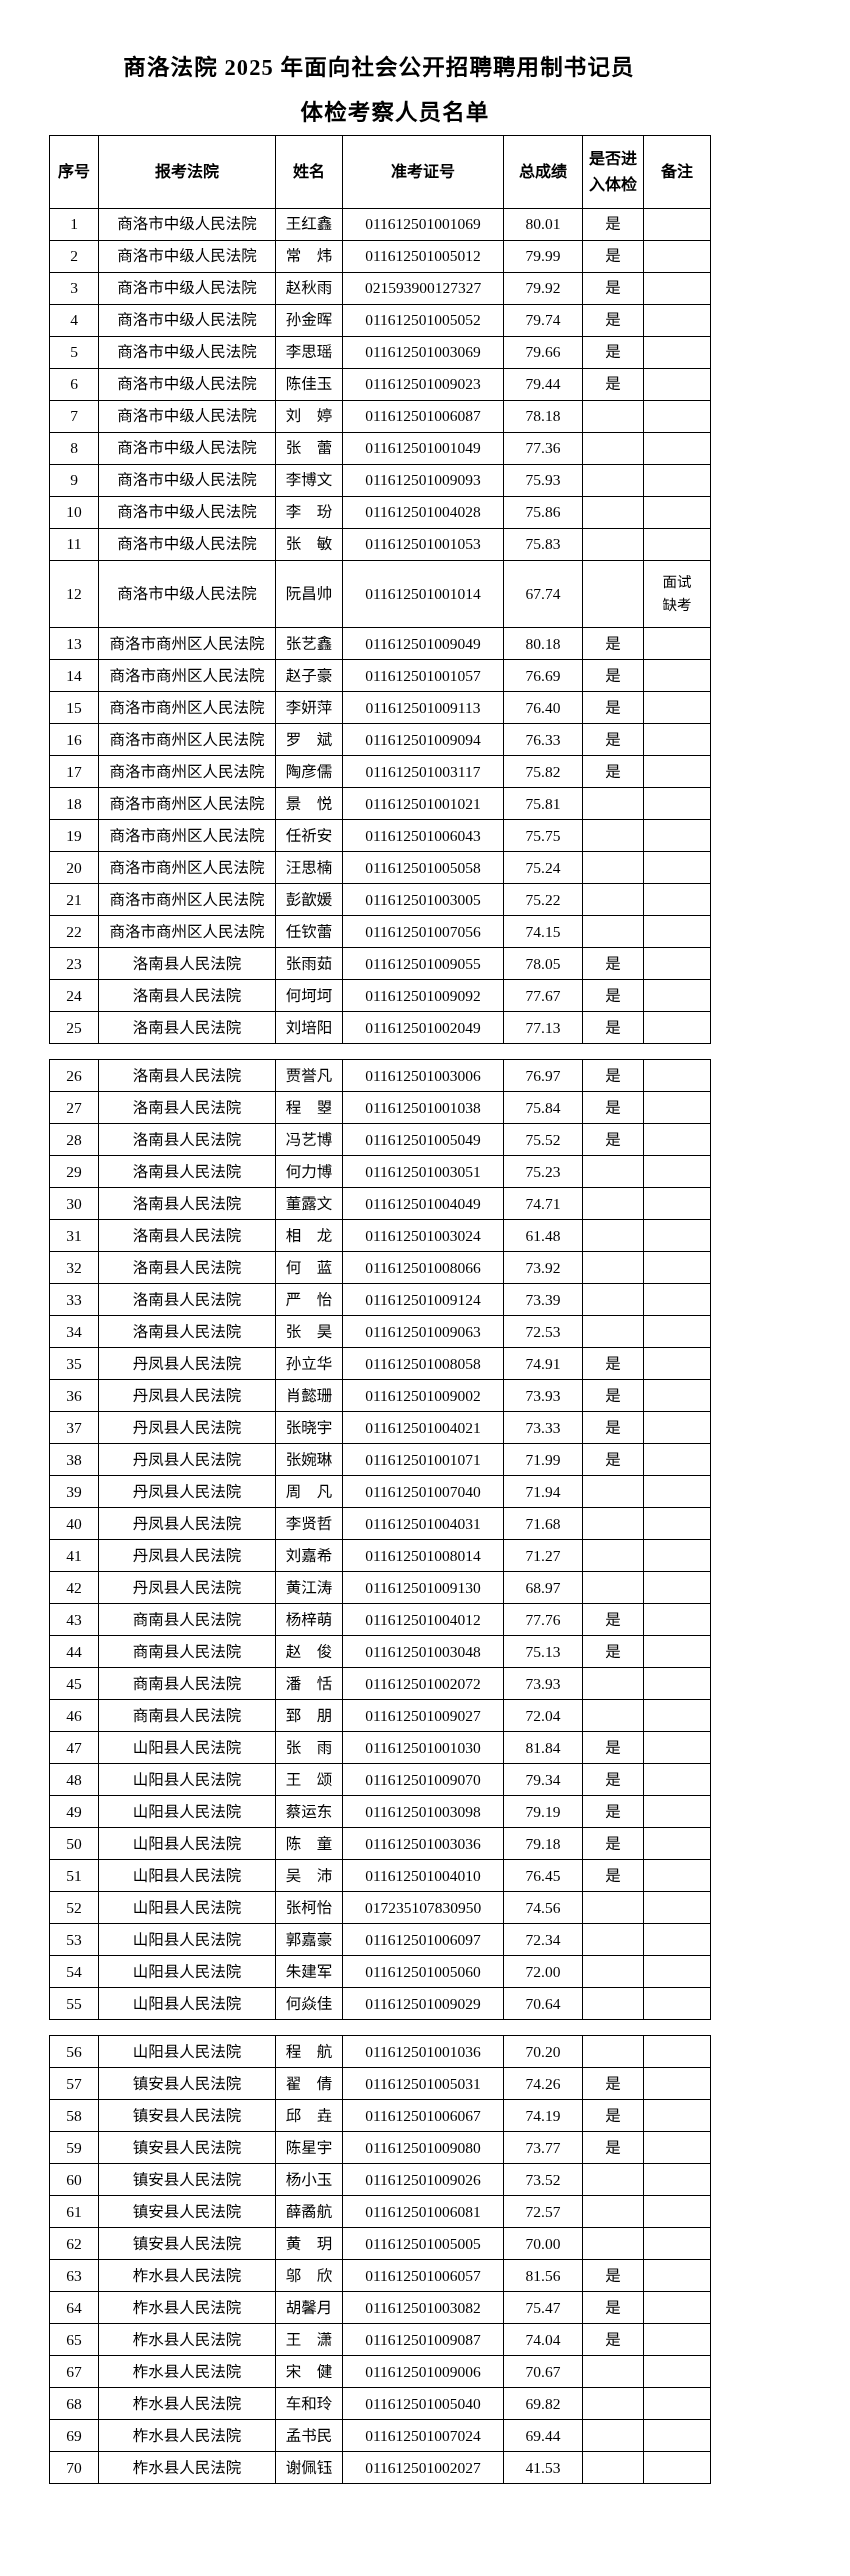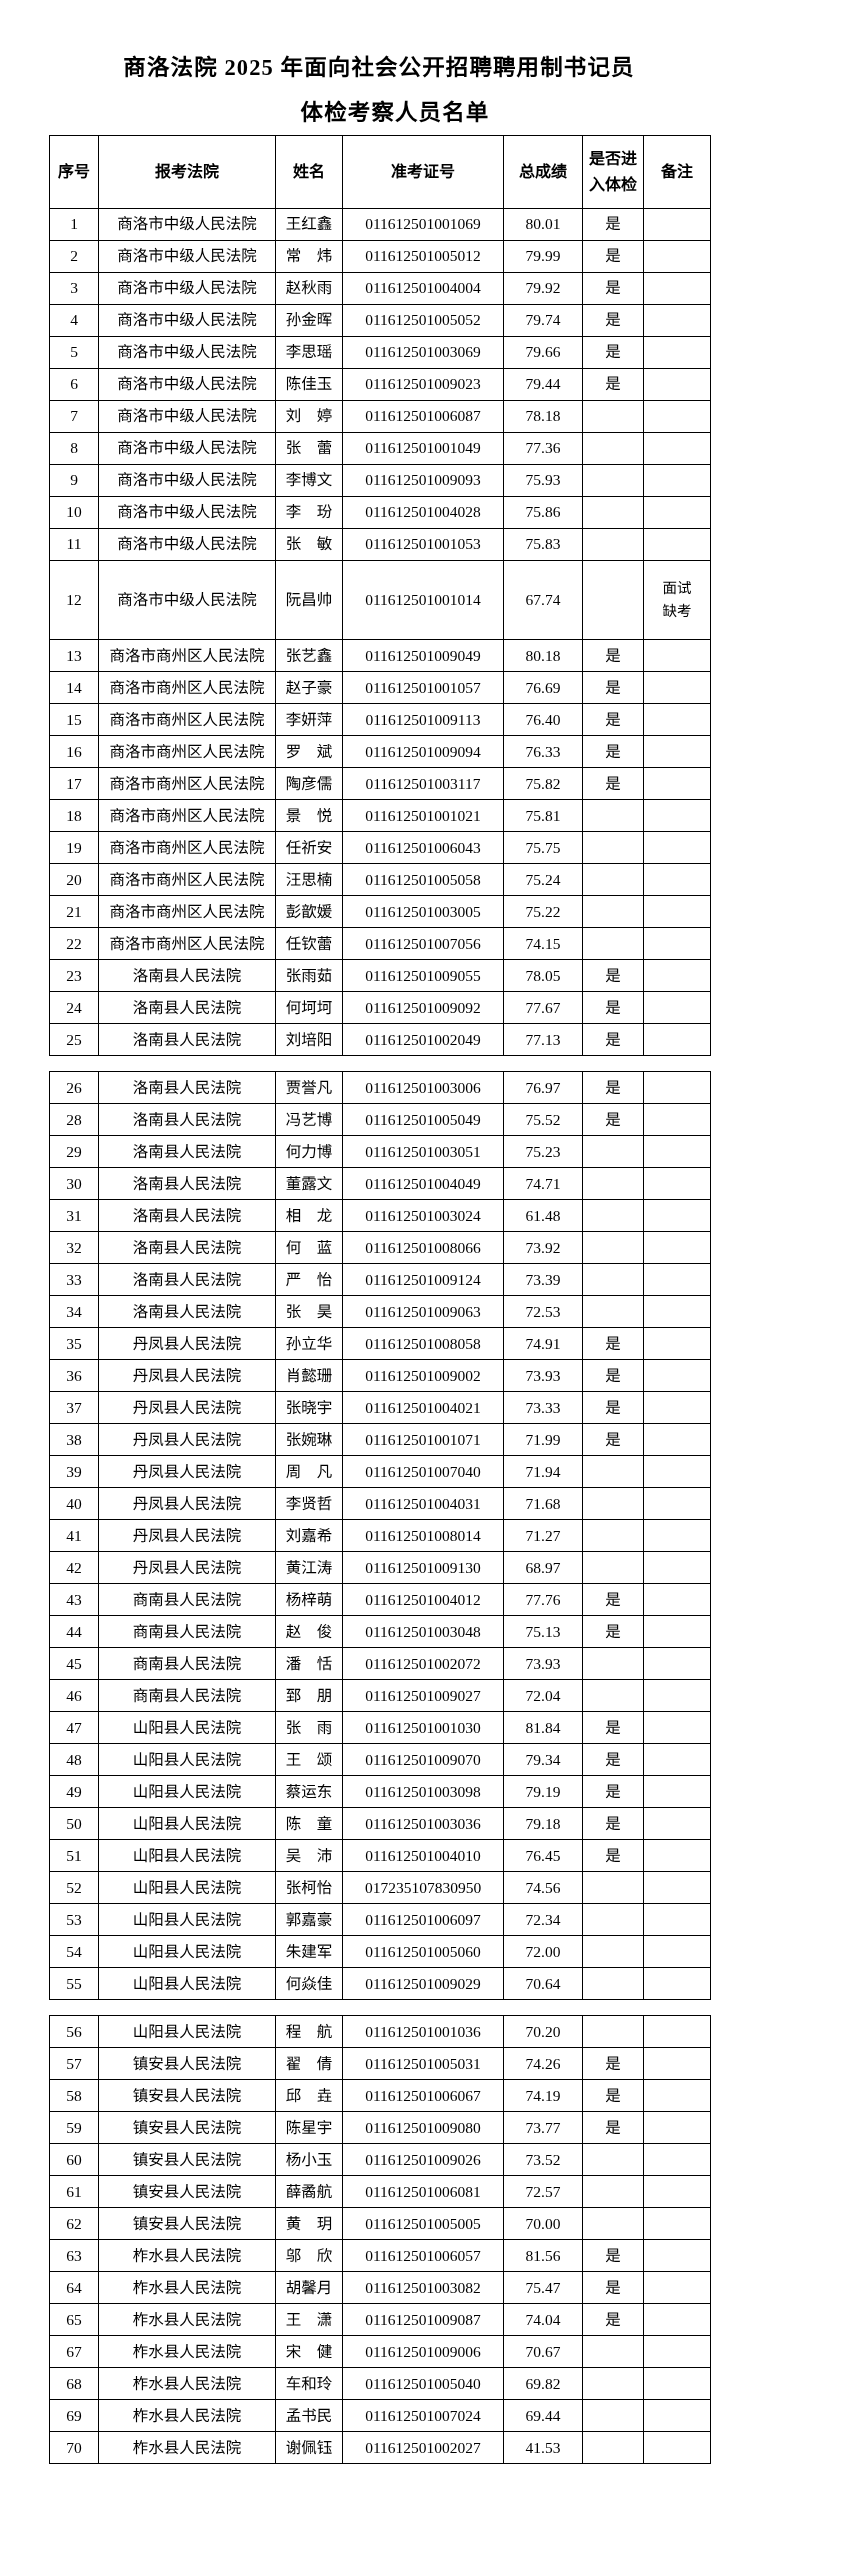--- a/index.html
+++ b/index.html
@@ -46,21 +46,21 @@
     line-height:1.5;
   }
   .doc-table td{
     font-size:15.5px;
     height:31px;
     line-height:1.25;
   }
   td.cell-ticket{font-size:15.5px;letter-spacing:0px;}
   td.cell-remark.has-remark{
     font-size:14.5px;
-    padding:16px 14px;
+    padding:10px 14px;
     line-height:1.6;
     word-break:break-all;
   }
   .hdr-two-line div{line-height:1.6;}
 </style>
 </head>
 <body>
 
 <div class="page">
 
@@ -109,21 +109,21 @@
           <td class="cell-name">常　炜</td>
           <td class="cell-ticket">011612501005012</td>
           <td class="cell-score">79.99</td>
           <td class="cell-enter-exam">是</td>
           <td class="cell-remark"></td>
         </tr>
         <tr>
           <td class="cell-index">3</td>
           <td class="cell-court">商洛市中级人民法院</td>
           <td class="cell-name">赵秋雨</td>
-          <td class="cell-ticket">011612501004004</td>
+          <td class="cell-ticket">021593900127327</td>
           <td class="cell-score">79.92</td>
           <td class="cell-enter-exam">是</td>
           <td class="cell-remark"></td>
         </tr>
         <tr>
           <td class="cell-index">4</td>
           <td class="cell-court">商洛市中级人民法院</td>
           <td class="cell-name">孙金晖</td>
           <td class="cell-ticket">011612501005052</td>
           <td class="cell-score">79.74</td>
@@ -336,20 +336,29 @@
         <tr>
           <td class="cell-index">26</td>
           <td class="cell-court">洛南县人民法院</td>
           <td class="cell-name">贾誉凡</td>
           <td class="cell-ticket">011612501003006</td>
           <td class="cell-score">76.97</td>
           <td class="cell-enter-exam">是</td>
           <td class="cell-remark"></td>
         </tr>
         <tr>
+          <td class="cell-index">27</td>
+          <td class="cell-court">洛南县人民法院</td>
+          <td class="cell-name">程　曌</td>
+          <td class="cell-ticket">011612501001038</td>
+          <td class="cell-score">75.84</td>
+          <td class="cell-enter-exam">是</td>
+          <td class="cell-remark"></td>
+        </tr>
+        <tr>
           <td class="cell-index">28</td>
           <td class="cell-court">洛南县人民法院</td>
           <td class="cell-name">冯艺博</td>
           <td class="cell-ticket">011612501005049</td>
           <td class="cell-score">75.52</td>
           <td class="cell-enter-exam">是</td>
           <td class="cell-remark"></td>
         </tr>
         <tr>
           <td class="cell-index">29</td>

